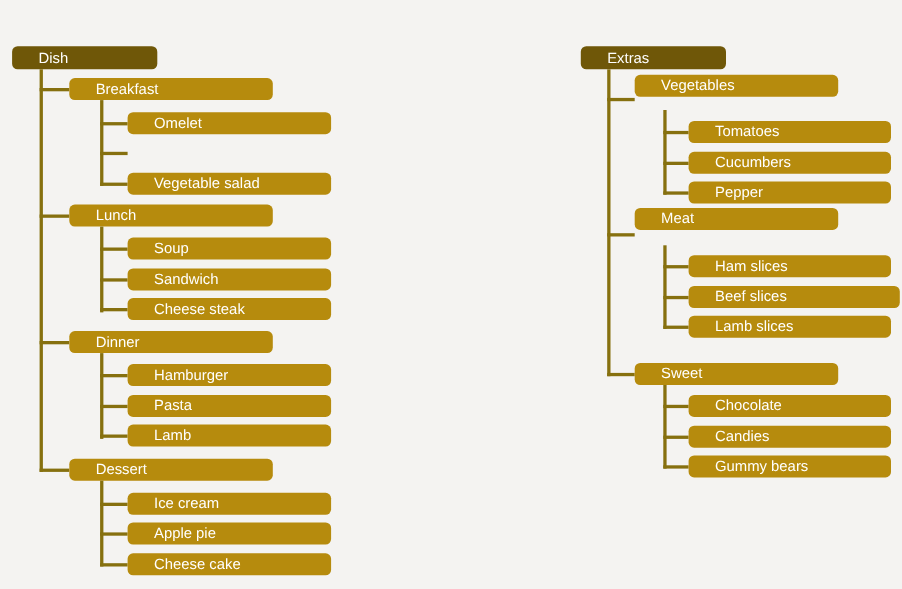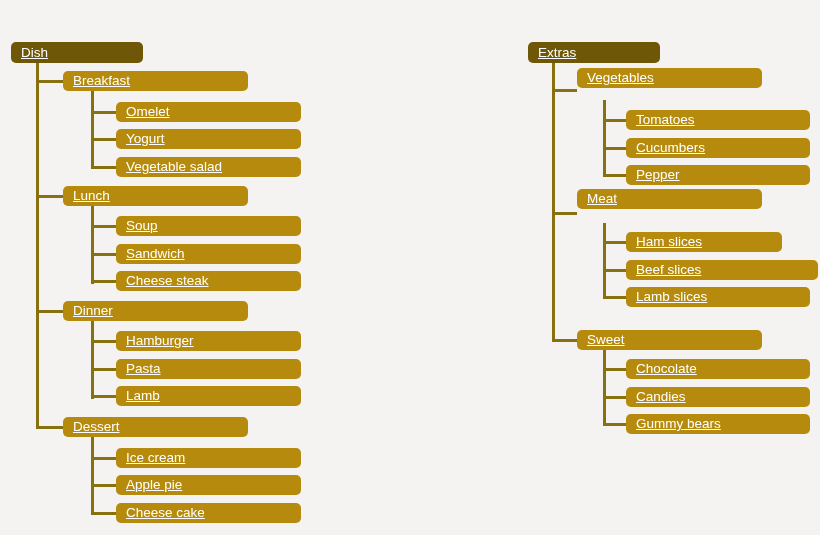--- a/index.html
+++ b/index.html
@@ -23,24 +23,23 @@
     background: var(--bg);
   }
   .node {
     position: absolute;
     height: 20px;
     line-height: 20px;
     border-radius: 5px;
     background: var(--node-fill);
     color: var(--text);
     font-size: 13.5px;
-    padding-left: 10px;
+    padding-left: 24px;
     white-space: nowrap;
     overflow: hidden;
-    text-decoration: underline;
   }
   .root {
     width: 132px;
     height: 21px;
     line-height: 21px;
     background: var(--root-fill);
     border-radius: 5px;
   }
   .lvl2 { width: 185px; }
   .lvl3 { width: 185px; }
@@ -62,21 +61,20 @@
 
   <div class="node root" style="left:11px;top:42px">Dish</div>
   <div class="vline" style="left:36px;top:63px;height:366px"></div>
 
   <div class="hline" style="left:36px;top:80px;width:27px"></div>
   <div class="node lvl2" style="left:63px;top:71px">Breakfast</div>
   <div class="vline" style="left:91px;top:91px;height:78px"></div>
   <div class="hline" style="left:91px;top:111px;width:25px"></div>
   <div class="node lvl3" style="left:116px;top:102px">Omelet</div>
   <div class="hline" style="left:91px;top:138px;width:25px"></div>
-  <div class="node lvl3" style="left:116px;top:129px">Yogurt</div>
   <div class="hline" style="left:91px;top:166px;width:25px"></div>
   <div class="node lvl3" style="left:116px;top:157px">Vegetable salad</div>
 
   <div class="hline" style="left:36px;top:195px;width:27px"></div>
   <div class="node lvl2" style="left:63px;top:186px">Lunch</div>
   <div class="vline" style="left:91px;top:206px;height:78px"></div>
   <div class="hline" style="left:91px;top:225px;width:25px"></div>
   <div class="node lvl3" style="left:116px;top:216px">Soup</div>
   <div class="hline" style="left:91px;top:253px;width:25px"></div>
   <div class="node lvl3" style="left:116px;top:244px">Sandwich</div>
@@ -113,21 +111,21 @@
   <div class="node lvl3" style="left:626px;top:110px;width:184px">Tomatoes</div>
   <div class="hline" style="left:603px;top:147px;width:23px"></div>
   <div class="node lvl3" style="left:626px;top:138px;width:184px">Cucumbers</div>
   <div class="hline" style="left:603px;top:174px;width:23px"></div>
   <div class="node lvl3" style="left:626px;top:165px;width:184px">Pepper</div>
 
   <div class="hline" style="left:552px;top:212px;width:25px"></div>
   <div class="node lvl2" style="left:577px;top:189px">Meat</div>
   <div class="vline" style="left:603px;top:223px;height:76px"></div>
   <div class="hline" style="left:603px;top:241px;width:23px"></div>
-  <div class="node lvl3" style="left:626px;top:232px;width:156px">Ham slices</div>
+  <div class="node lvl3" style="left:626px;top:232px;width:184px">Ham slices</div>
   <div class="hline" style="left:603px;top:269px;width:23px"></div>
   <div class="node lvl3" style="left:626px;top:260px;width:192px">Beef slices</div>
   <div class="hline" style="left:603px;top:296px;width:23px"></div>
   <div class="node lvl3" style="left:626px;top:287px;width:184px">Lamb slices</div>
 
   <div class="hline" style="left:552px;top:339px;width:25px"></div>
   <div class="node lvl2" style="left:577px;top:330px">Sweet</div>
   <div class="vline" style="left:603px;top:350px;height:76px"></div>
   <div class="hline" style="left:603px;top:368px;width:23px"></div>
   <div class="node lvl3" style="left:626px;top:359px;width:184px">Chocolate</div>

